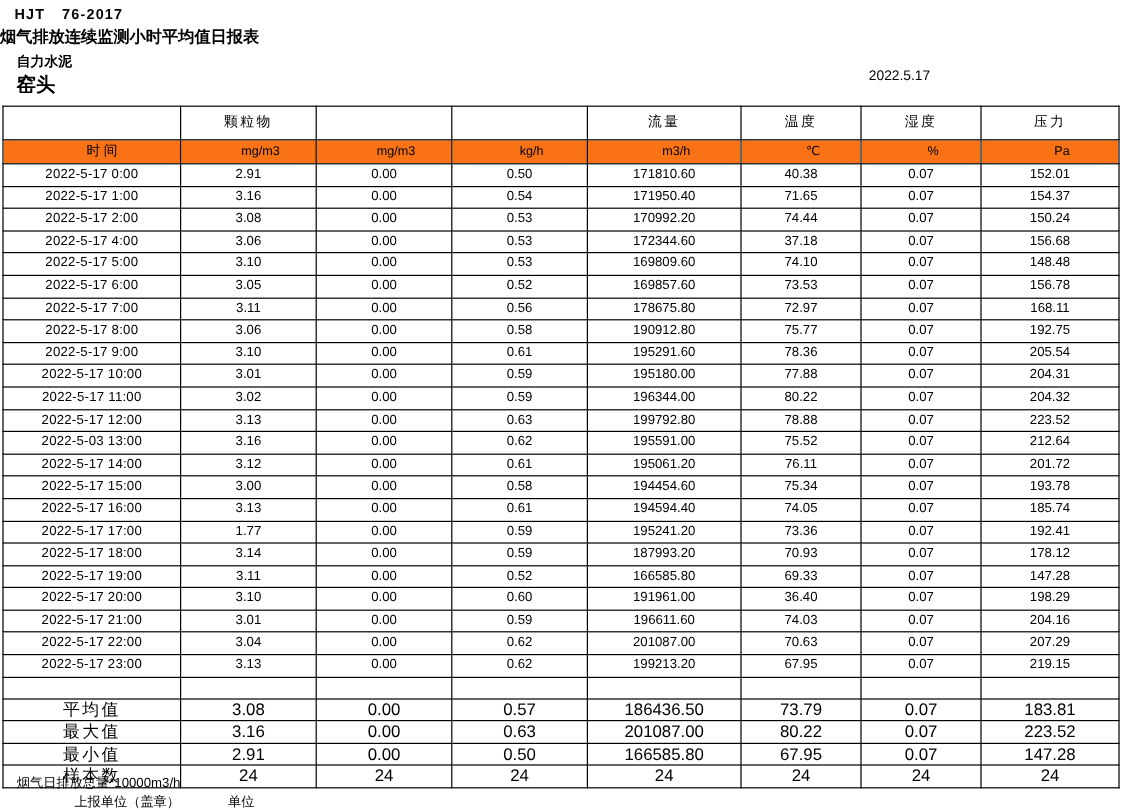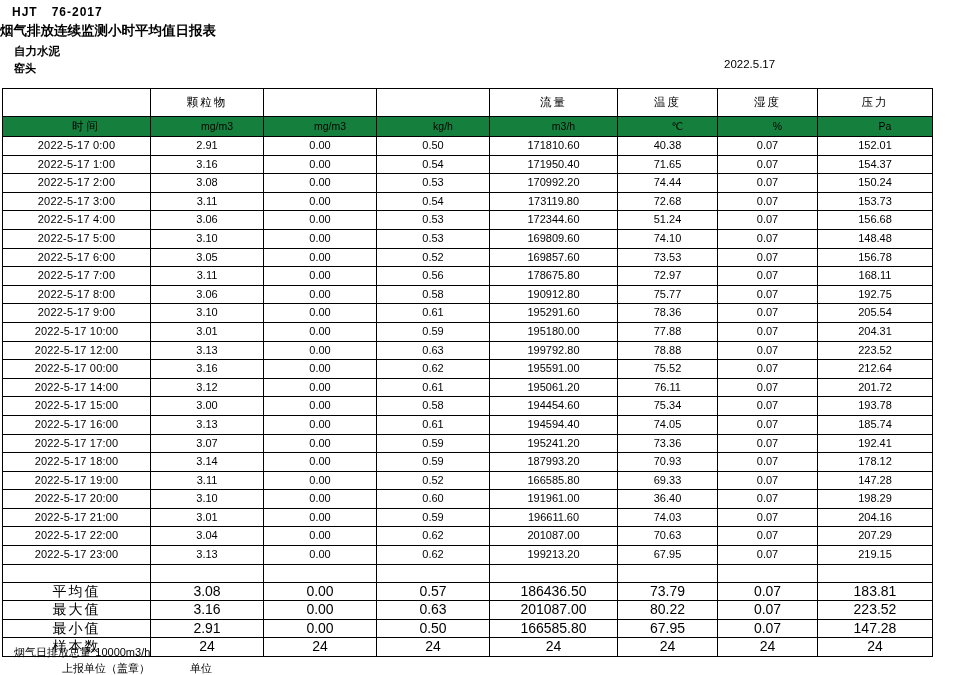--- a/index.html
+++ b/index.html
@@ -44,21 +44,21 @@
     position: absolute;
     top: 44px;
     left: 14px;
     font-size: 11.5px;
     font-weight: bold;
   }
   .site {
     position: absolute;
     top: 61px;
     left: 14px;
-    font-size: 11px;
+    font-size: 16px;
     font-weight: bold;
   }
   .report-date {
     position: absolute;
     top: 58px;
     left: 724px;
     font-size: 11.5px;
   }
   table.report {
     position: absolute;
@@ -88,21 +88,21 @@
   col.c6 { width: 100px; }
   col.c7 { width: 115px; }
 
   tr.head-row td {
     height: 27px;
     line-height: 27px;
     font-size: 11.5px;
     letter-spacing: 2px;
   }
   tr.unit-row td {
-    background: #15803d;
+    background: #f97316;
     height: 19px;
     line-height: 19px;
     font-size: 10.5px;
     padding-left: 20px;
   }
   tr.unit-row td.time-head {
     letter-spacing: 3px;
     font-size: 11.5px;
   }
   tr.data-row td {
@@ -215,36 +215,26 @@
         <td class="time-cell">2022-5-17 2:00</td>
         <td>3.08</td>
         <td>0.00</td>
         <td>0.53</td>
         <td>170992.20</td>
         <td>74.44</td>
         <td>0.07</td>
         <td>150.24</td>
       </tr>
       <tr class="data-row">
-        <td class="time-cell">2022-5-17 3:00</td>
-        <td>3.11</td>
-        <td>0.00</td>
-        <td>0.54</td>
-        <td>173119.80</td>
-        <td>72.68</td>
-        <td>0.07</td>
-        <td>153.73</td>
-      </tr>
-      <tr class="data-row">
         <td class="time-cell">2022-5-17 4:00</td>
         <td>3.06</td>
         <td>0.00</td>
         <td>0.53</td>
         <td>172344.60</td>
-        <td>51.24</td>
+        <td>37.18</td>
         <td>0.07</td>
         <td>156.68</td>
       </tr>
       <tr class="data-row">
         <td class="time-cell">2022-5-17 5:00</td>
         <td>3.10</td>
         <td>0.00</td>
         <td>0.53</td>
         <td>169809.60</td>
         <td>74.10</td>
@@ -295,31 +285,41 @@
         <td class="time-cell">2022-5-17 10:00</td>
         <td>3.01</td>
         <td>0.00</td>
         <td>0.59</td>
         <td>195180.00</td>
         <td>77.88</td>
         <td>0.07</td>
         <td>204.31</td>
       </tr>
       <tr class="data-row">
+        <td class="time-cell">2022-5-17 11:00</td>
+        <td>3.02</td>
+        <td>0.00</td>
+        <td>0.59</td>
+        <td>196344.00</td>
+        <td>80.22</td>
+        <td>0.07</td>
+        <td>204.32</td>
+      </tr>
+      <tr class="data-row">
         <td class="time-cell">2022-5-17 12:00</td>
         <td>3.13</td>
         <td>0.00</td>
         <td>0.63</td>
         <td>199792.80</td>
         <td>78.88</td>
         <td>0.07</td>
         <td>223.52</td>
       </tr>
       <tr class="data-row">
-        <td class="time-cell">2022-5-17 00:00</td>
+        <td class="time-cell">2022-5-03 13:00</td>
         <td>3.16</td>
         <td>0.00</td>
         <td>0.62</td>
         <td>195591.00</td>
         <td>75.52</td>
         <td>0.07</td>
         <td>212.64</td>
       </tr>
       <tr class="data-row">
         <td class="time-cell">2022-5-17 14:00</td>
@@ -346,21 +346,21 @@
         <td>3.13</td>
         <td>0.00</td>
         <td>0.61</td>
         <td>194594.40</td>
         <td>74.05</td>
         <td>0.07</td>
         <td>185.74</td>
       </tr>
       <tr class="data-row">
         <td class="time-cell">2022-5-17 17:00</td>
-        <td>3.07</td>
+        <td>1.77</td>
         <td>0.00</td>
         <td>0.59</td>
         <td>195241.20</td>
         <td>73.36</td>
         <td>0.07</td>
         <td>192.41</td>
       </tr>
       <tr class="data-row">
         <td class="time-cell">2022-5-17 18:00</td>
         <td>3.14</td>

